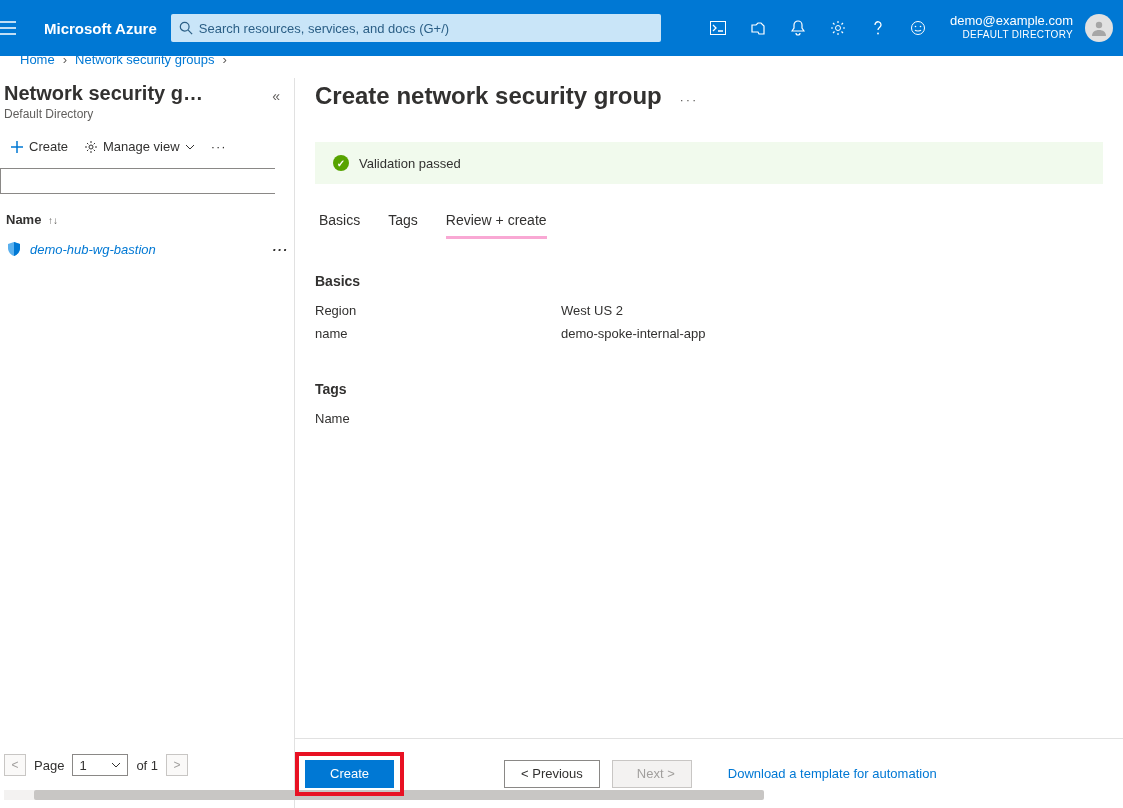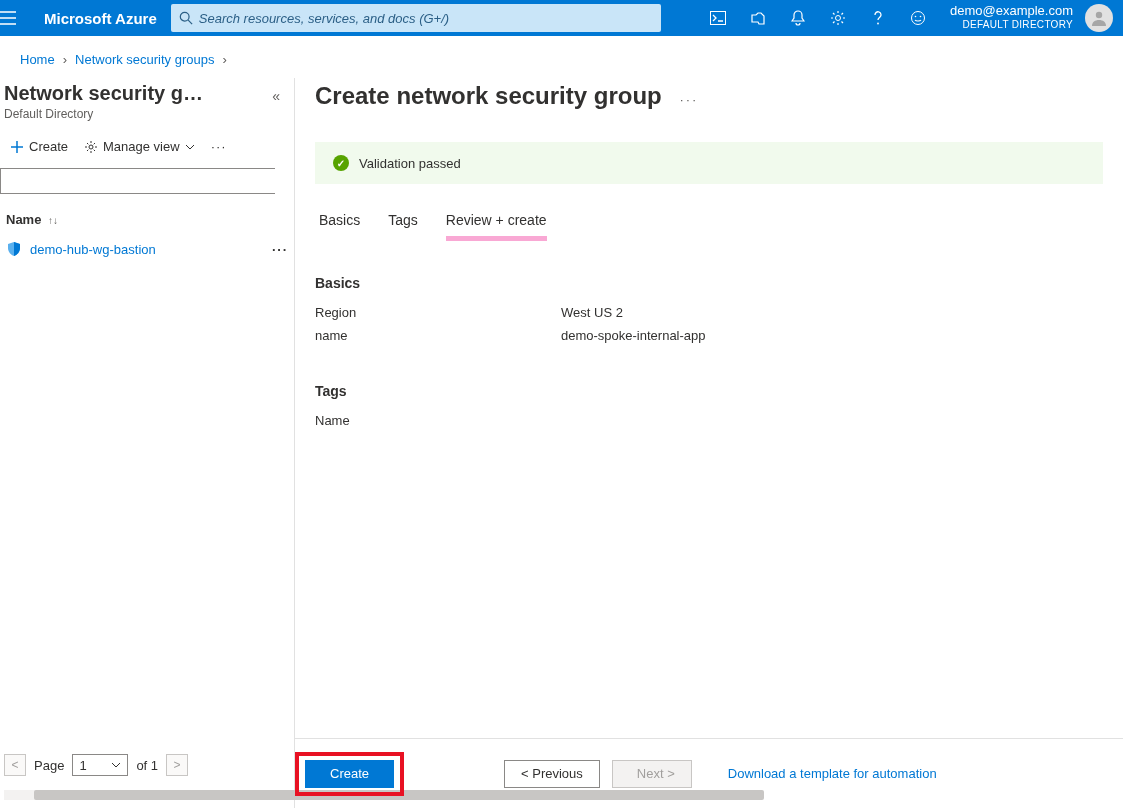--- a/index.html
+++ b/index.html
@@ -1,25 +1,25 @@
 <!DOCTYPE html>
 <html><head>
 <meta charset="utf-8">
 <style>
   * { box-sizing: border-box; }
   html, body { margin:0; padding:0; font-family: "Segoe UI", Arial, sans-serif; font-size:13px; color:#323130; background:#fff; }
   body { width:1123px; height:808px; overflow:hidden; position:relative; }
 
   
-  .header { position:absolute; top:0; left:0; right:0; height:36px; background:#0078d4; color:#fff; display:flex; align-items:center; }
+  .header { position:absolute; top:0; left:0; right:0; height:56px; background:#0078d4; color:#fff; display:flex; align-items:center; }
   .hamburger { width:40px; text-align:center; font-size:16px; }
   .brand { font-size:15px; font-weight:600; padding:0 14px 0 4px; }
   .searchbox { flex:0 0 490px; height:28px; background:#c9e5f8; border-radius:2px; display:flex; align-items:center; padding:0 8px; color:#2b5f86; }
   .searchbox svg { margin-right:6px; }
-  .searchbox span { font-style:italic; font-size:13px; }
+  .searchbox span { font-size:13px; }
   .header-right { margin-left:auto; display:flex; align-items:center; height:100%; }
   .hicon { width:40px; height:40px; display:flex; align-items:center; justify-content:center; }
   .account { padding:0 8px 0 12px; text-align:right; line-height:14px; }
   .account .email { font-size:13px; }
   .account .dir { font-size:10px; letter-spacing:0.3px; }
   .avatar { width:28px; height:28px; border-radius:50%; background:#e1e1e1; margin:0 10px 0 4px; display:flex; align-items:center; justify-content:center; }
 
   
   .crumb { position:absolute; top:40px; left:0; right:0; height:38px; display:flex; align-items:center; padding-left:20px; font-size:13px; }
   .crumb a { color:#0078d4; text-decoration:none; }
@@ -28,40 +28,40 @@
   
   .left { position:absolute; top:78px; left:0; width:295px; bottom:0; border-right:1px solid #e1e1e1; }
   .left h1 { margin:0; padding:4px 0 0 4px; font-size:20px; font-weight:600; white-space:nowrap; overflow:hidden; text-overflow:ellipsis; max-width:234px; display:inline-block; vertical-align:middle;}
   .left .collapse { position:absolute; right:14px; top:10px; color:#605e5c; font-size:14px; }
   .left .sub { padding:2px 0 0 4px; font-size:12px; color:#605e5c; }
   .left .toolbar { margin-top:18px; padding-left:10px; display:flex; align-items:center; gap:16px; }
   .left .toolbar .tb { display:flex; align-items:center; gap:5px; font-size:13px; }
   .filter { margin:14px 0 0 0; border:1px solid #8a8886; border-right:none; height:26px; width:275px; }
   .colhead { margin-top:18px; padding-left:6px; font-size:13px; font-weight:600; }
   .colhead .sort { font-size:10px; margin-left:3px; color:#605e5c; }
-  .row { margin-top:14px; display:flex; align-items:center; padding:0 6px; }
+  .row { margin-top:14px; display:flex; align-items:center; padding:0 6px;font-style:italic; }
   .row .shield { width:16px; height:16px; margin-right:8px; }
   .row a { color:#0078d4; text-decoration:none; }
   .row .more { margin-left:auto; color:#323130; letter-spacing:1px; font-weight:bold; }
   .pager { position:absolute; bottom:32px; left:0; right:0; display:flex; align-items:center; gap:8px; padding-left:4px; }
   .pgbtn { width:22px; height:22px; border:1px solid #c8c6c4; background:#faf9f8; display:flex; align-items:center; justify-content:center; font-size:12px; color:#a19f9d;}
   .pgsel { width:56px; height:22px; border:1px solid #8a8886; display:flex; align-items:center; justify-content:space-between; padding:0 6px; font-size:13px;}
   .hscroll { position:absolute; left:4px; right:4px; bottom:8px; height:10px; background:#f3f2f1; }
   .hscroll .thumb { position:absolute; left:30px; top:0; bottom:0; width:730px; background:#c8c6c4; border-radius:2px; }
 
   
   .main { position:absolute; top:78px; left:295px; right:0; bottom:0; padding:0 20px; }
   .main h1 { margin:0; padding-top:4px; font-size:24px; font-weight:600; display:inline-block; }
   .main .dots { margin-left:14px; color:#605e5c; letter-spacing:2px; }
   .validation { margin-top:32px; background:#f1faed; height:42px; display:flex; align-items:center; padding-left:18px; gap:10px; font-size:13px;}
   .check { width:16px; height:16px; border-radius:50%; background:#57a300; display:flex; align-items:center; justify-content:center; color:#fff; font-size:10px; font-weight:bold; }
 
   .tabs { margin-top:28px; display:flex; gap:28px; font-size:14px; border-bottom:none; padding-left:4px;}
   .tab { padding-bottom:8px; cursor:pointer; }
-  .tab.active { border-bottom:5px solid #f9a8d4; font-weight:400;text-align:center; }
+  .tab.active { border-bottom:3px solid #f9a8d4; font-weight:400;text-align:center; }
 
   .section-title { margin-top:34px; font-weight:600; font-size:14px; }
   .kv { margin-top:14px; display:flex; font-size:13px; }
   .kv .k { width:246px; color:#323130; }
   .kv .v { color:#323130; }
   .kv + .kv { margin-top:8px; }
 
   .footer { position:absolute; left:0; right:0; bottom:0; height:70px; border-top:1px solid #e1e1e1; display:flex; align-items:center; padding-left:0; }
   .highlight-box { border:4px solid #e81123; padding:4px 6px; display:inline-block; margin-left:0;}
   .btn { display:inline-flex; align-items:center; justify-content:center; height:28px; font-size:13px; border:1px solid #8a8886; background:#fff; padding:0 16px; cursor:pointer;}

